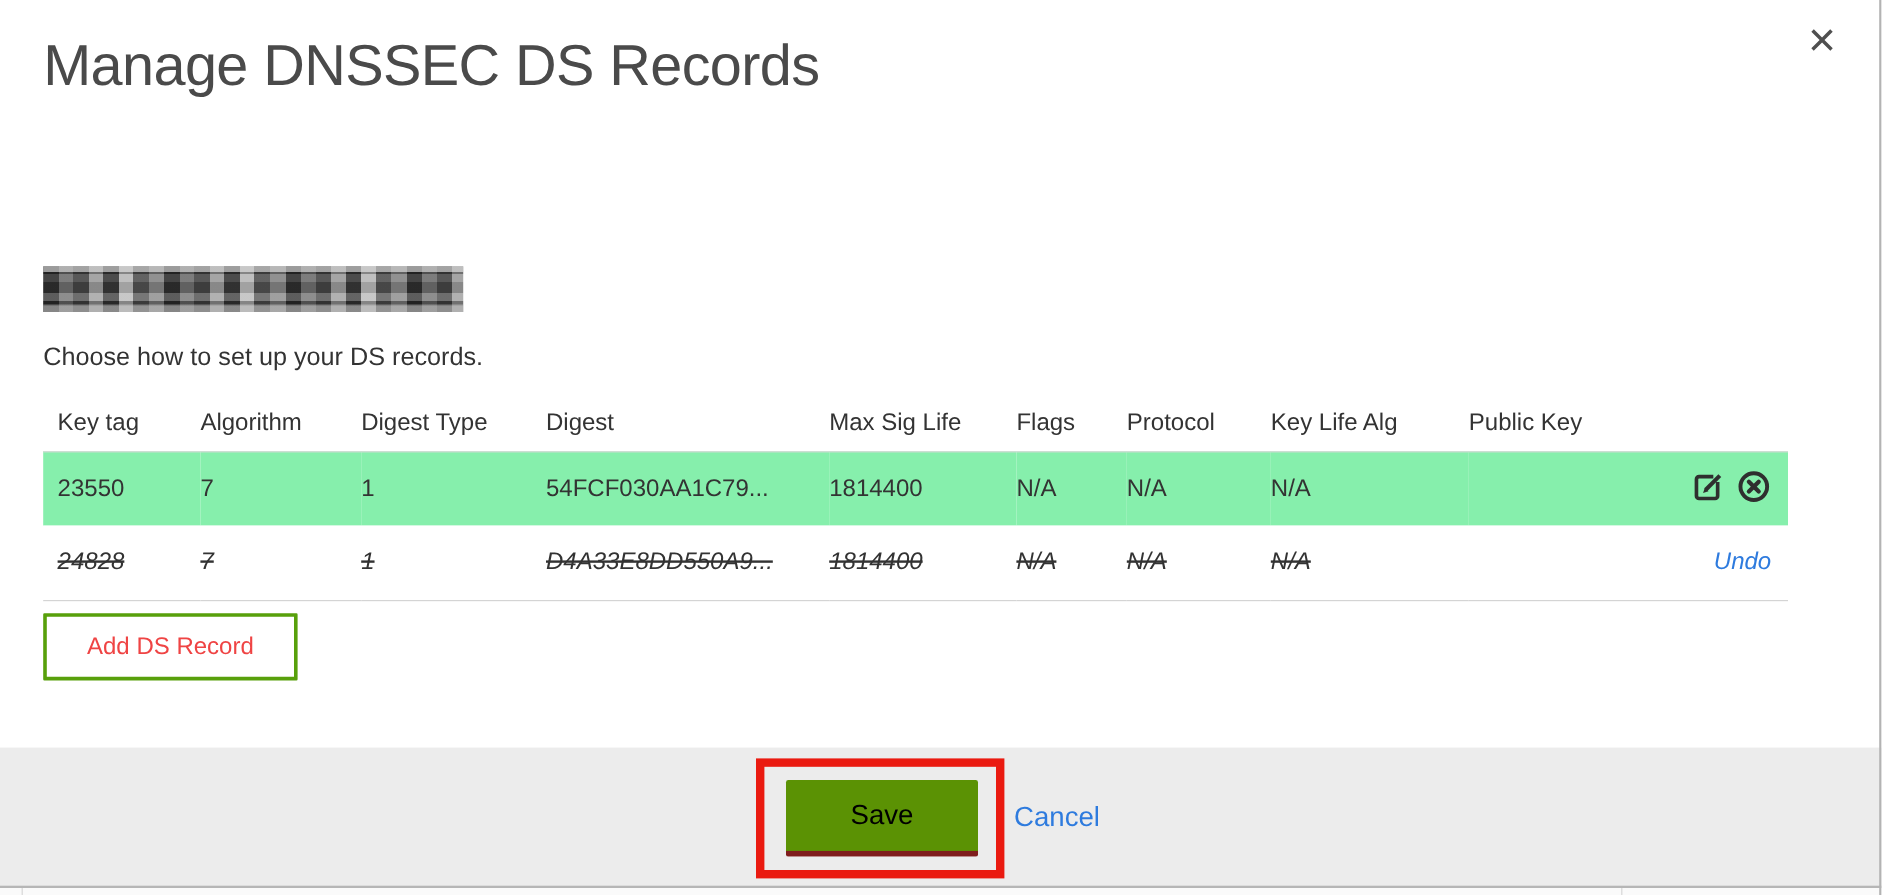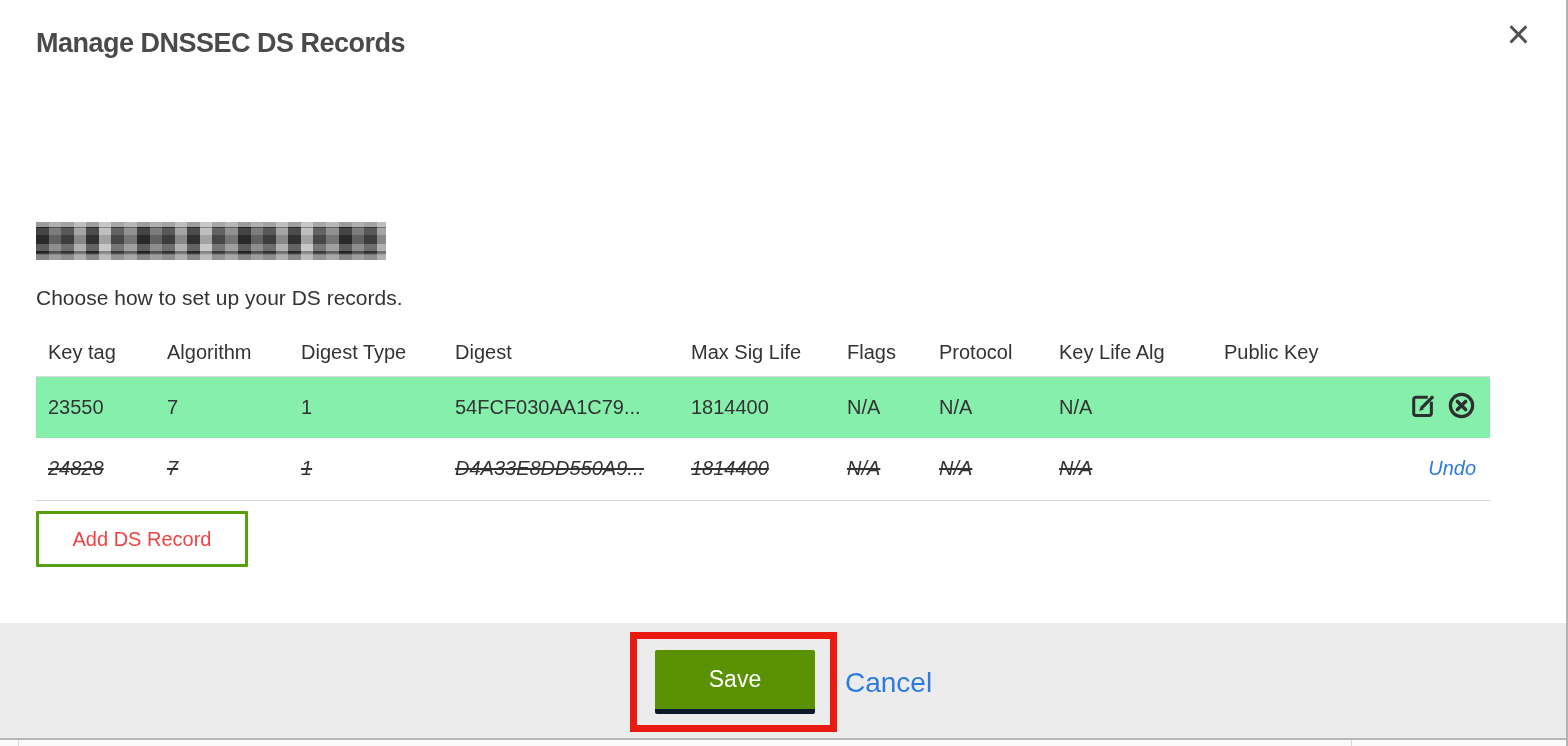--- a/index.html
+++ b/index.html
@@ -6,21 +6,21 @@
   html,body { width:1568px; height:746px; }
   body {
     font-family:"Liberation Sans","DejaVu Sans",sans-serif;
     background:#ffffff; color:#333; overflow:hidden; position:relative;
   }
   .frame-right { position:absolute; top:0; right:0; width:2px; height:746px; background:#b3b3b3; z-index:60; }
 
   
   .page-title {
     position:absolute; left:36px; top:28px;
-    font-size:27px; font-weight:700; color:#4a4a4a; letter-spacing:-0.5px;
+    font-size:48px; font-weight:400; color:#4a4a4a; letter-spacing:-0.5px;
   }
   .close-btn {
     position:absolute; right:38px; top:14px;
     font-size:40px; font-weight:400; color:#4f4f4f; line-height:1;
     cursor:pointer; background:none; border:none;
     font-family:"Liberation Sans",sans-serif;
   }
 
   
   .redacted-domain {
@@ -70,27 +70,27 @@
     background:#ececec;
   }
   .save-annotation {
     position:absolute; left:630px; top:9px;
     width:207px; height:100px;
     border:7px solid #ea1a10;
   }
   .save-btn {
     position:absolute; left:18px; top:11px;
     width:160px; height:64px;
-    background:#5b9204; border:none; border-bottom:5px solid #0f172a; border-radius:2px;
-    color:#ffffff; font-size:23px; font-family:"Liberation Sans",sans-serif;
+    background:#5b9204; border:none; border-bottom:5px solid #7f1d1d; border-radius:2px;
+    color:#000000; font-size:23px; font-family:"Liberation Sans",sans-serif;
     cursor:pointer;
   }
   .cancel-link {
     position:absolute; left:845px; top:44px;
-    font-size:28px; color:#2e7bde; text-decoration:none; cursor:pointer;
+    font-size:23px; color:#2e7bde; text-decoration:none; cursor:pointer;
   }
 
   
   .bottom-strip {
     position:absolute; left:0; top:738px; width:1568px; height:8px;
     background:#fafafa; border-top:2px solid #b6b6b6;
   }
   .bottom-strip .vline { position:absolute; top:0; width:1px; height:8px; background:#d8d8d8; }
   .bottom-strip .vline.v1 { left:18px; }
   .bottom-strip .vline.v2 { left:1351px; }

